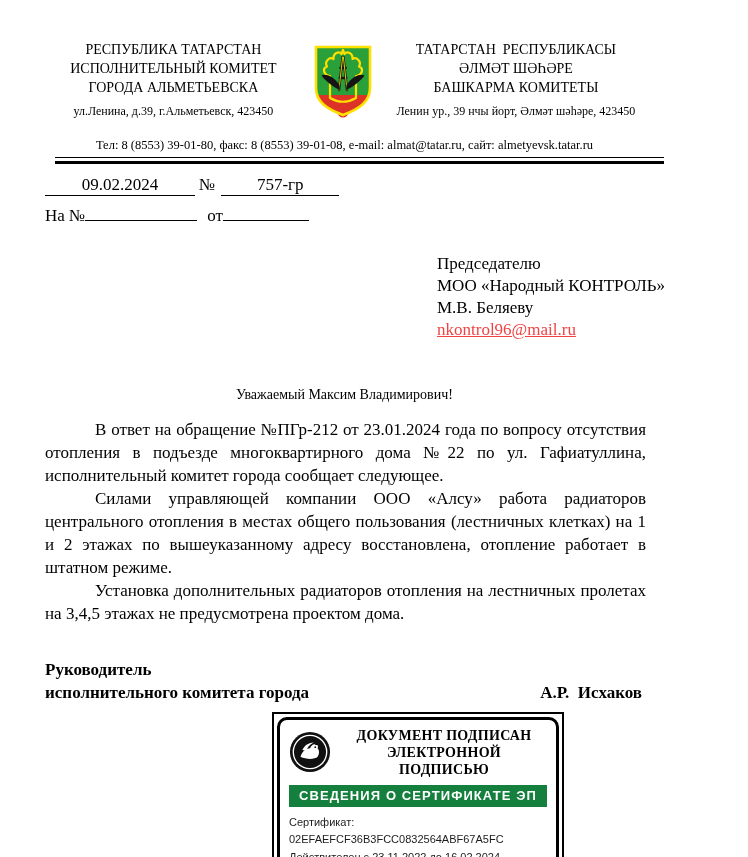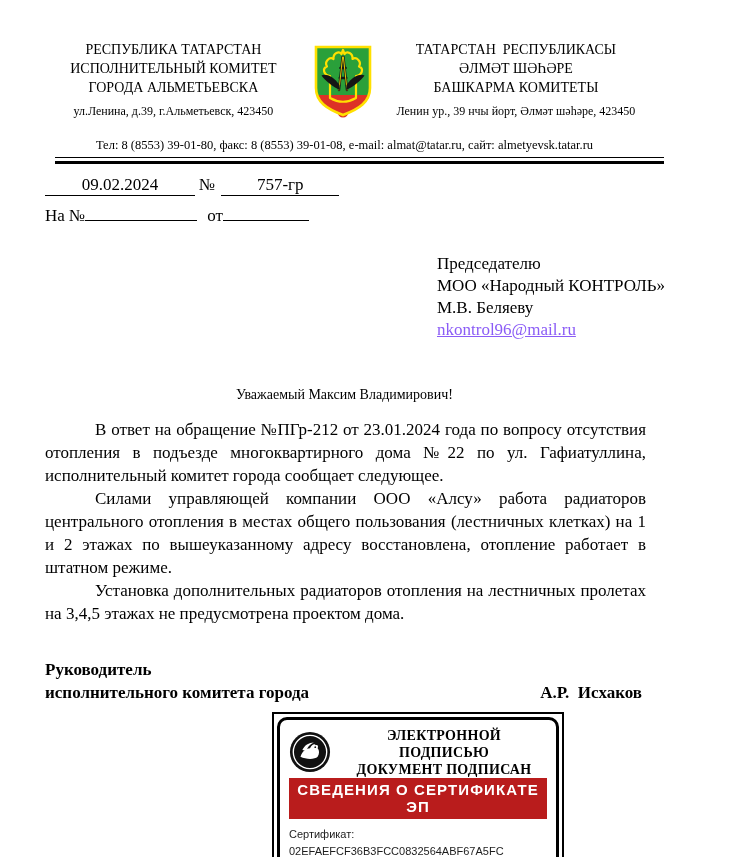--- a/index.html
+++ b/index.html
@@ -25,40 +25,40 @@
   .uline{display:inline-block;border-bottom:1.2px solid #000;text-align:center;}
   .u-date{width:150px;}
   .u-num{width:118px;}
   .no-sign{margin:0 6px 0 4px;}
   .ref-row2{margin-top:10px;}
   .u-reply1{width:112px;}
   .u-reply2{width:86px;}
   .reply-ot{margin:0 0 0 10px;}
   
   .recipient{margin:27px 0 0 437px;font-size:17px;line-height:22px;}
-  .recipient a{color:#8b5cf6;}
+  .recipient a{color:#ef4444;}
   
   .salutation{margin:46px 45px 0 45px;text-align:center;font-size:14px;}
   .letter-body{margin:15px 43px 0 45px;font-size:17px;line-height:23px;text-align:justify;}
   .letter-body p{margin:0;text-indent:50px;}
   
   .signature{display:flex;justify-content:space-between;align-items:flex-end;
     margin:33px 47px 0 45px;font-size:17px;line-height:23px;font-weight:bold;}
   .sig-name{white-space:pre-wrap;}
   
   .stamp-outer{width:282px;margin:8px 0 0 272px;border:2px solid #000;padding:3px;}
   .stamp-inner{border:3px solid #000;border-radius:10px;padding:7px 9px 9px 9px;}
   .stamp-head{display:flex;align-items:center;gap:10px;}
   .stamp-logo{width:42px;height:42px;flex:0 0 auto;}
   .stamp-title{flex:1;text-align:center;font-size:14px;font-weight:bold;
     line-height:17px;letter-spacing:.3px;}
-  .stamp-bar{background:#b91c1c;color:#fff;text-align:center;
+  .stamp-bar{background:#15803d;color:#fff;text-align:center;
     font-family:"Liberation Sans","DejaVu Sans",sans-serif;
-    font-size:15px;font-weight:bold;letter-spacing:1.1px;
-    padding:3.5px 0;}
+    font-size:13px;font-weight:bold;letter-spacing:1.1px;
+    padding:3.5px 0;margin-top:7px;}
   .stamp-info{font-family:"Liberation Sans","DejaVu Sans",sans-serif;
     font-size:11px;line-height:17.5px;margin-top:7px;color:#1c1c1c;}
 </style>
 </head>
 <body>
 
 <div class="page">
 
   <div class="header">
     <div class="org-col">
@@ -163,22 +163,22 @@
             <circle cx="22" cy="22" r="21" fill="#111"></circle>
             <circle cx="22" cy="22" r="17.5" fill="none" stroke="#fff" stroke-width="1.4"></circle>
 
             <path d="M12,27 C14,21 18,18 22,18 C24,14 27,13 28,15 C30,14 31,16 30,18
                      C32,20 32,24 30,27 C27,30 18,30 12,27 Z" fill="#fff"></path>
             <path d="M14,20 C16,15 21,12 26,12 C22,14 19,17 18,21 Z" fill="#fff"></path>
             <circle cx="27.5" cy="17" r="0.9" fill="#111"></circle>
           </svg>
         </div>
         <div class="stamp-title">
+          <div>ДОКУМЕНТ ПОДПИСАН</div>
           <div>ЭЛЕКТРОННОЙ ПОДПИСЬЮ</div>
-          <div>ДОКУМЕНТ ПОДПИСАН</div>
         </div>
       </div>
       <div class="stamp-bar">СВЕДЕНИЯ О СЕРТИФИКАТЕ ЭП</div>
       <div class="stamp-info">
         <div>Сертификат: 02EFAEFCF36B3FCC0832564ABF67A5FC</div>
         <div>Действителен с 23.11.2022 до 16.02.2024</div>
       </div>
     </div>
   </div>
 

